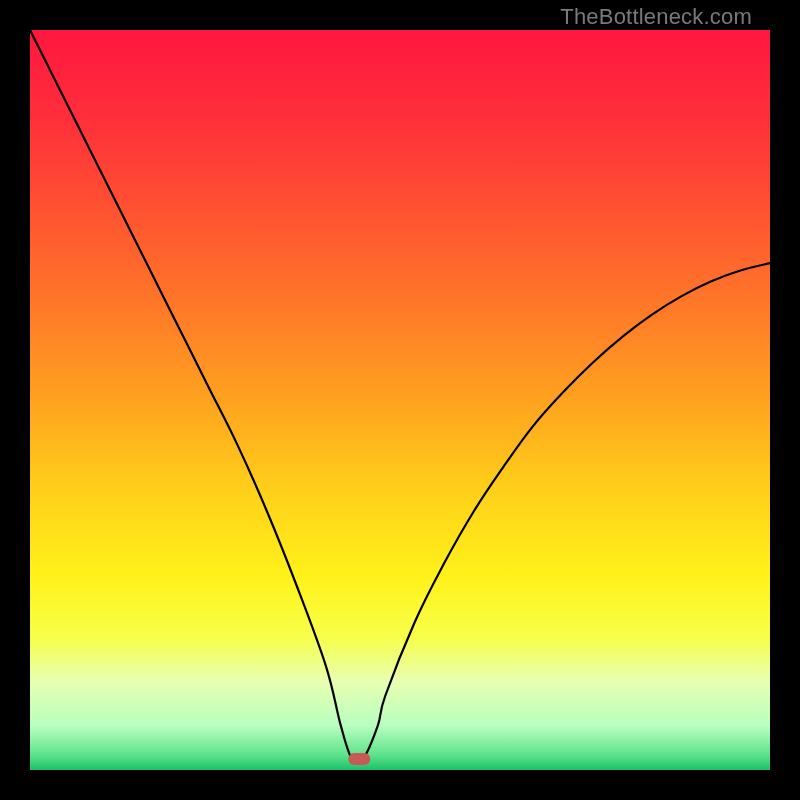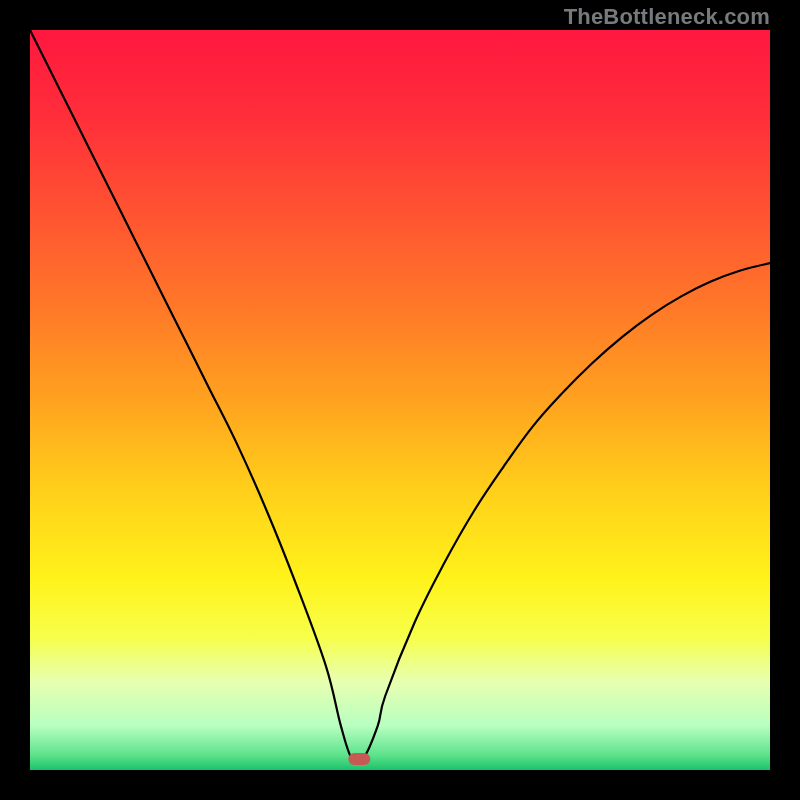--- a/index.html
+++ b/index.html
@@ -26,24 +26,24 @@
     overflow: hidden;
   }
   .plot svg {
     display: block;
     width: 740px;
     height: 740px;
   }
   .watermark {
     position: absolute;
     top: 4px;
-    right: 30px;
+    right: 48px;
     color: #777a7d;
     font-size: 22px;
-    font-weight: 700;
+    font-weight: 400;
     letter-spacing: 0.2px;
     user-select: none;
     margin-left: 20px;
   }
 </style>
 </head>
 <body>
 
 <div class="frame">
   <div class="plot">

